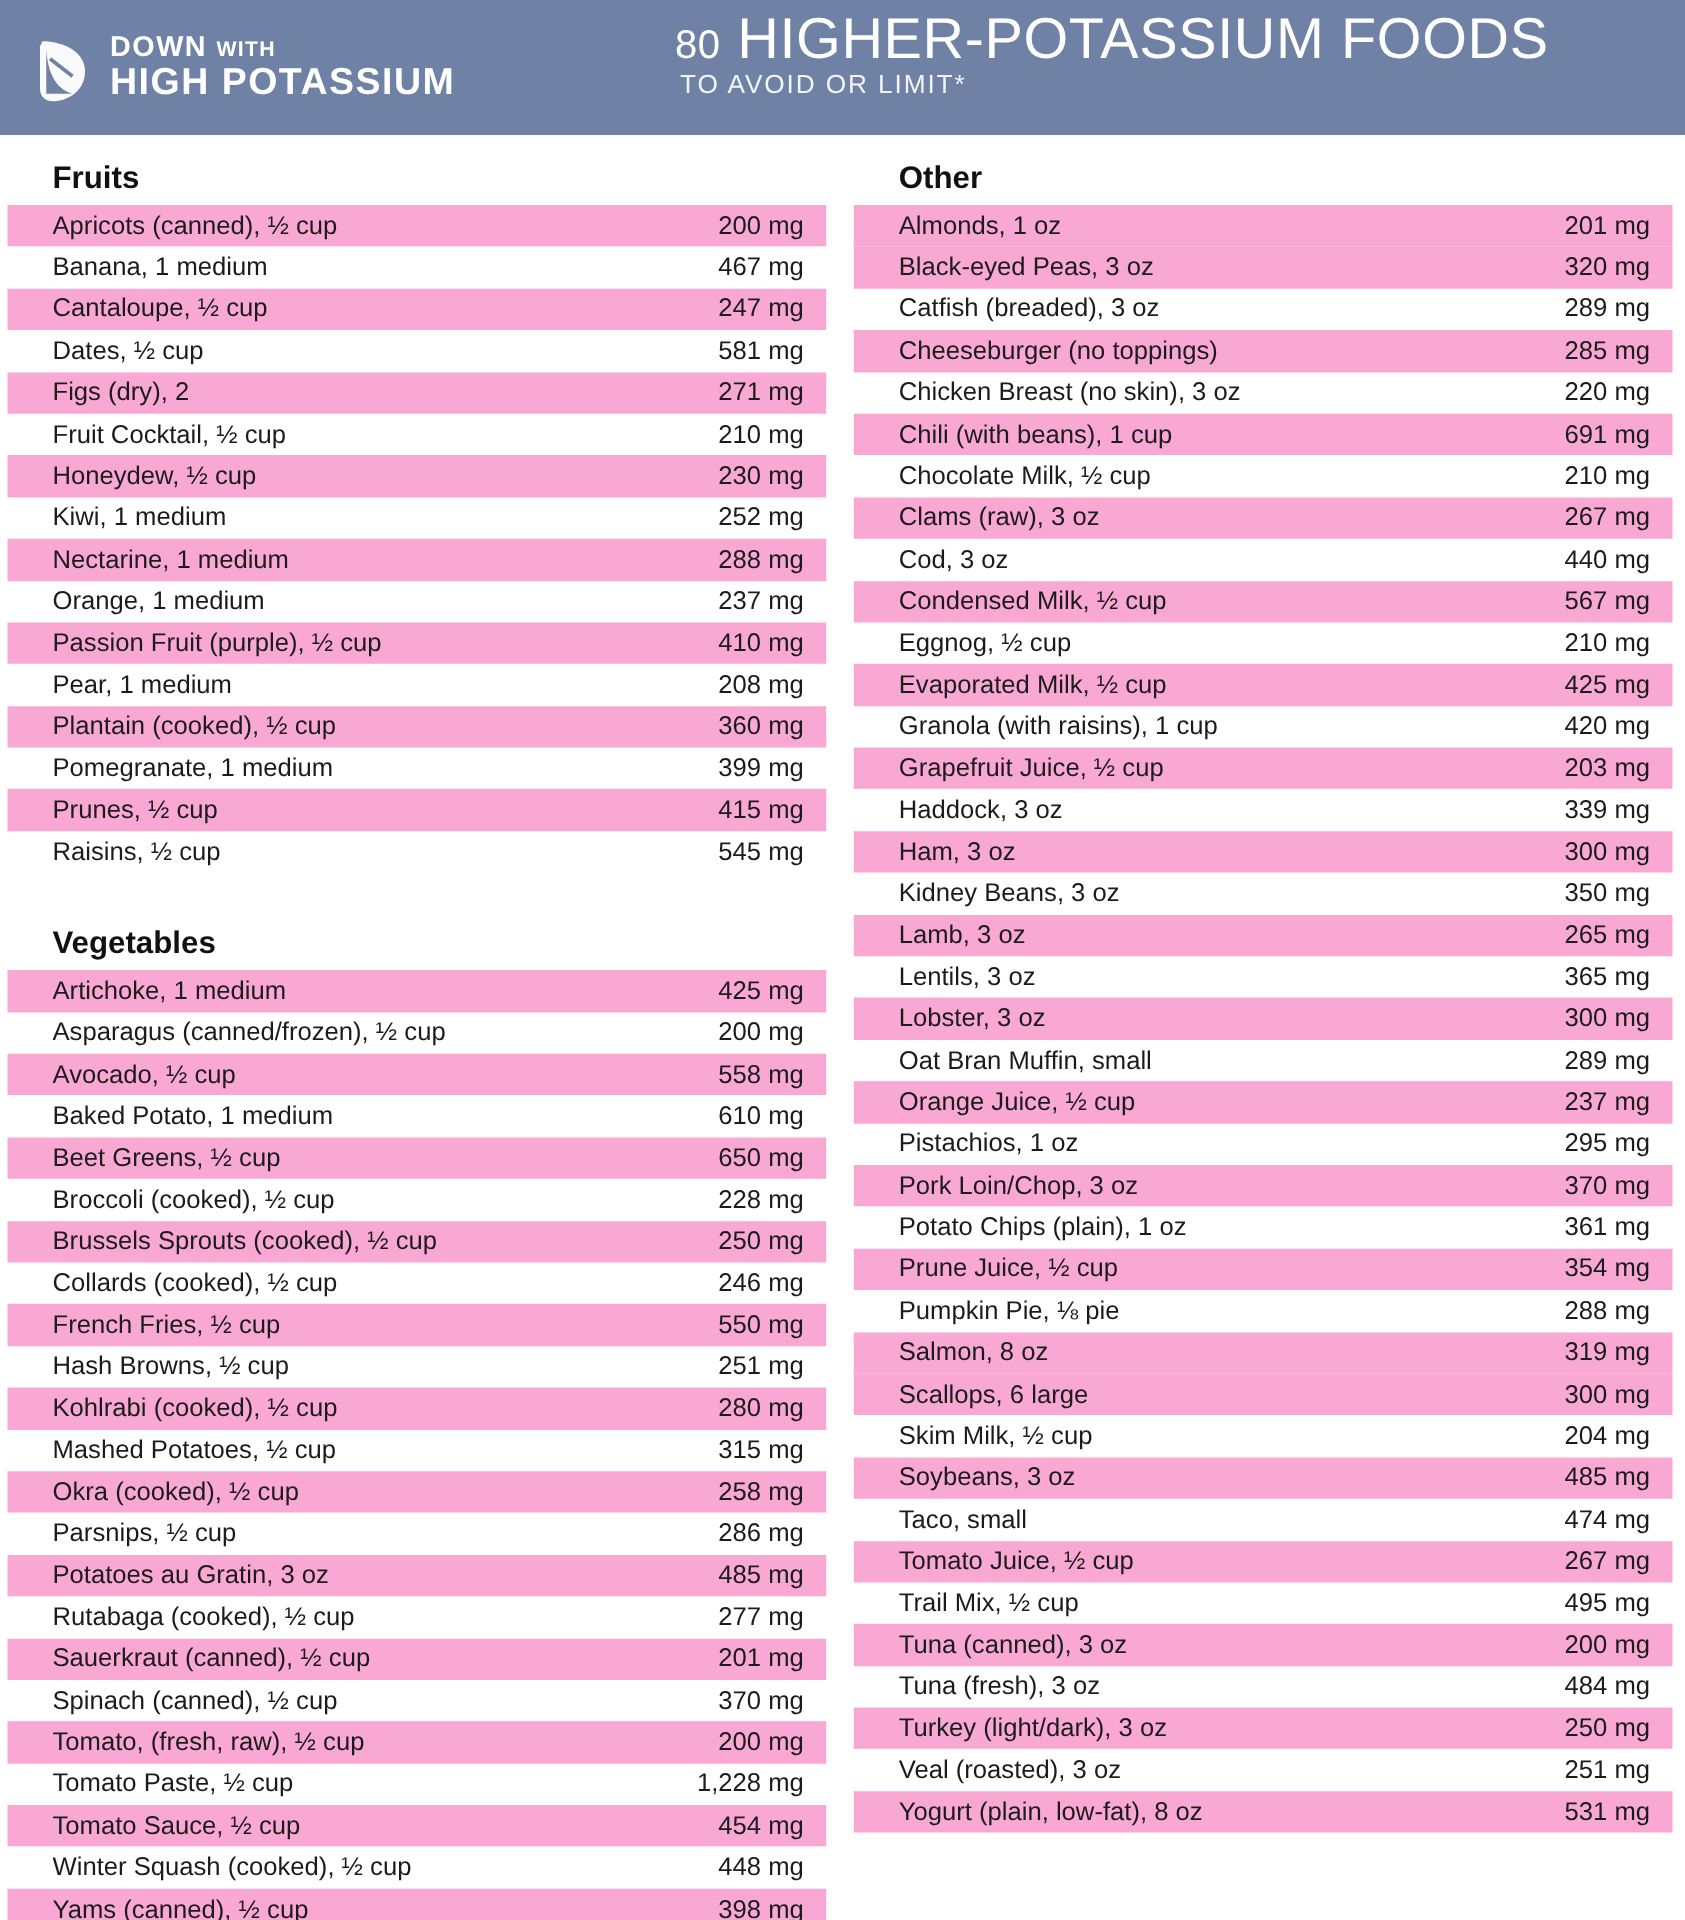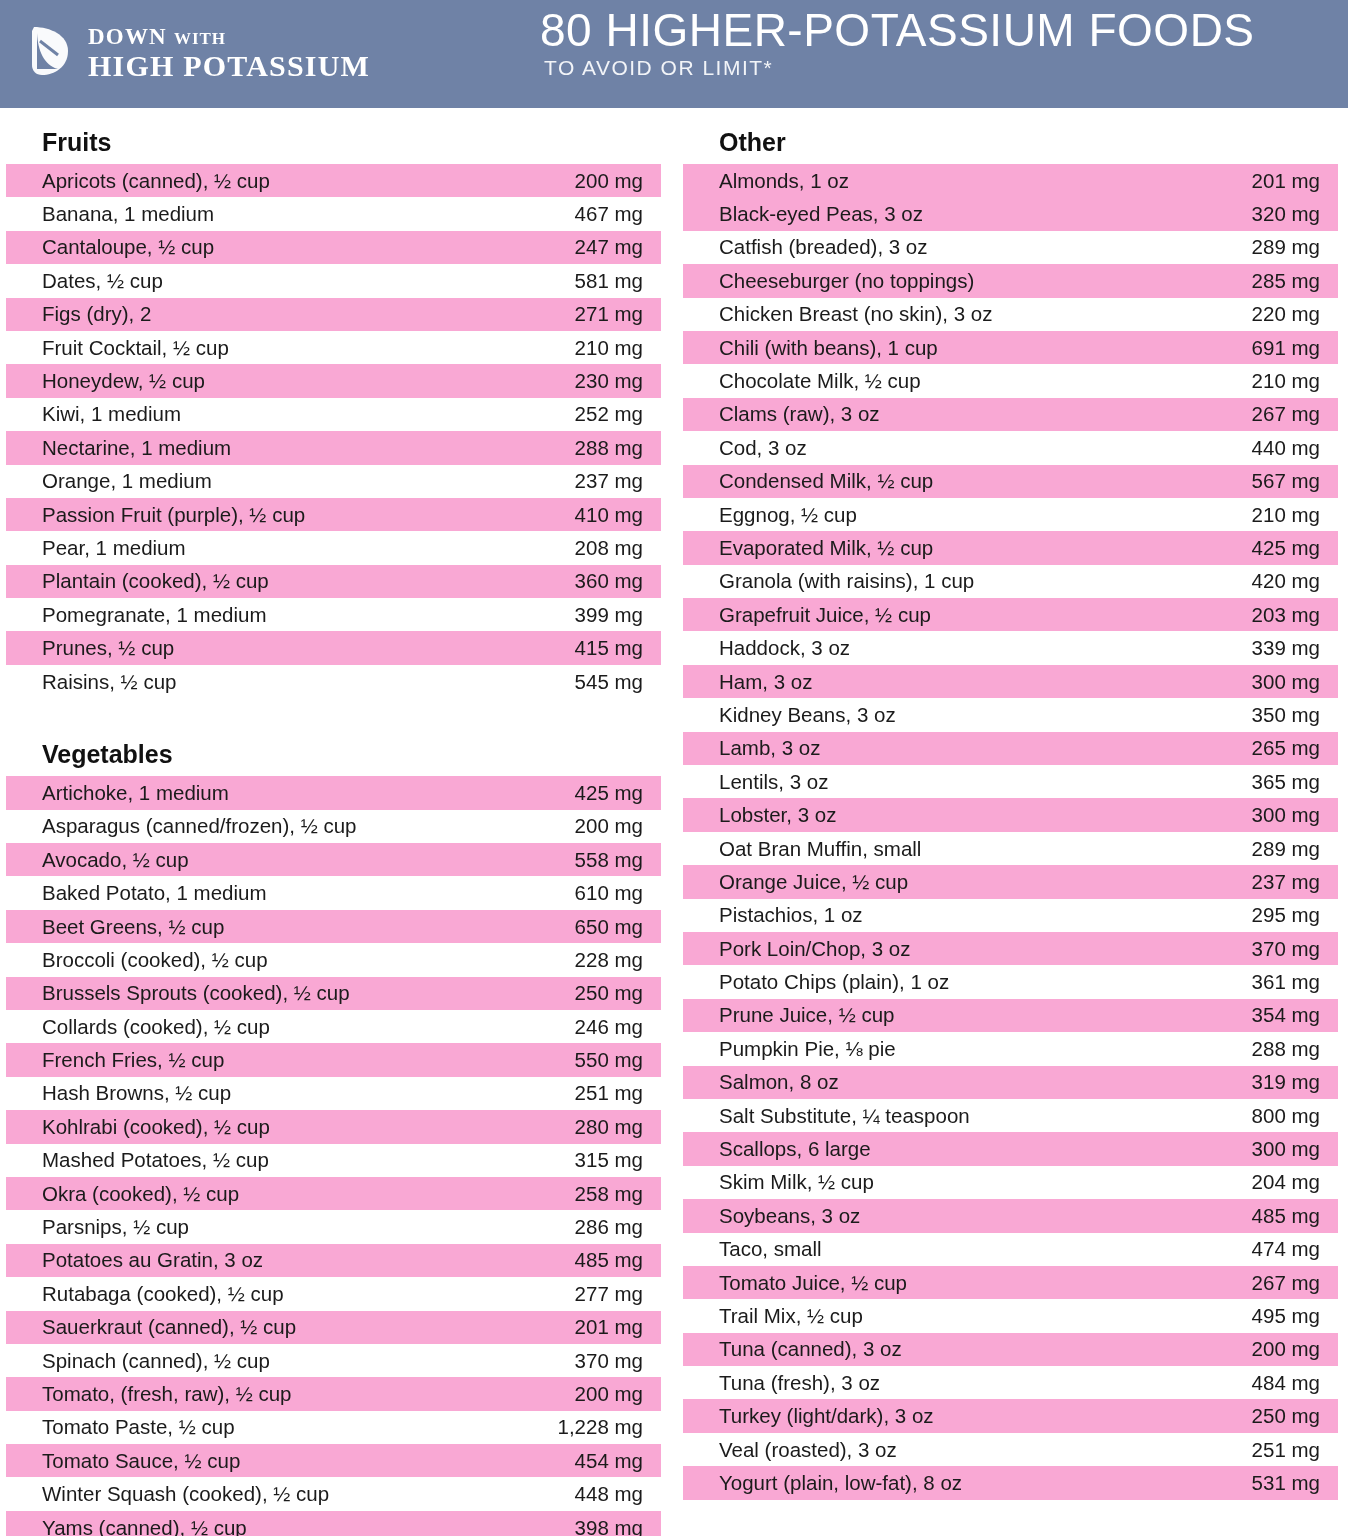--- a/index.html
+++ b/index.html
@@ -20,24 +20,23 @@
   .header {
     height: 108px;
     background: #6f82a6;
     display: flex;
     align-items: center;
     position: relative;
     overflow: hidden;
   }
   .brand {
     display: flex;
-    align-items: flex-start;
+    align-items: flex-end;
     margin-left: 28px;
     width: 380px;
-    font-family: Liberation Serif, serif;
   }
   .brand-mark {
     width: 46px;
     height: 52px;
     margin-right: 14px;
     flex: none;
     position: relative;
   }
   .brand-text {
     color: #ffffff;
@@ -66,21 +65,21 @@
     color: #ffffff;
   }
   .title-main {
     font-size: 46px;
     letter-spacing: 0.5px;
     line-height: 1.05;
     white-space: nowrap;
   }
   .title-main .num {
     font-weight: normal;
-    font-size: 46px;
+    font-size: 32px;
   }
   .title-main .strong {
     font-weight: normal;
   }
   .title-sub {
     font-size: 21px;
     letter-spacing: 1.5px;
     margin-top: 2px;
     margin-left: 4px;
     color: #f2f4f8;
@@ -434,24 +433,20 @@
           <span class="amt">354 mg</span>
         </div>
         <div class="row">
           <span class="food">Pumpkin Pie, ⅛ pie</span>
           <span class="amt">288 mg</span>
         </div>
         <div class="row alt">
           <span class="food">Salmon, 8 oz</span>
           <span class="amt">319 mg</span>
         </div>
-        <div class="row">
-          <span class="food">Salt Substitute, ¼ teaspoon</span>
-          <span class="amt">800 mg</span>
-        </div>
         <div class="row alt">
           <span class="food">Scallops, 6 large</span>
           <span class="amt">300 mg</span>
         </div>
         <div class="row">
           <span class="food">Skim Milk, ½ cup</span>
           <span class="amt">204 mg</span>
         </div>
         <div class="row alt">
           <span class="food">Soybeans, 3 oz</span>

